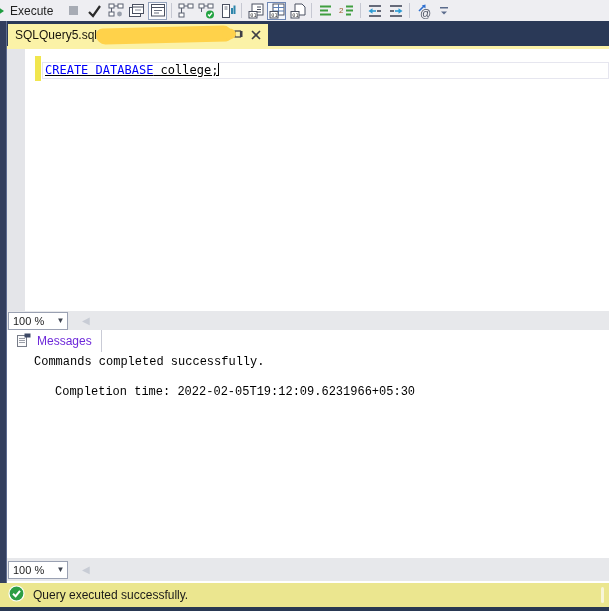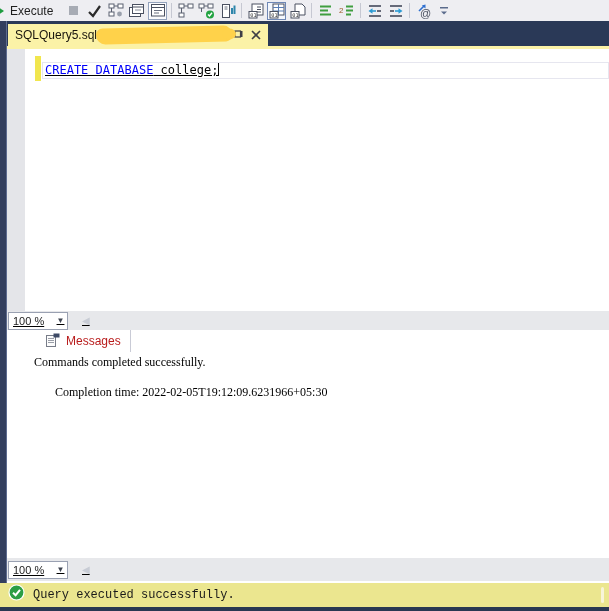--- a/index.html
+++ b/index.html
@@ -37,41 +37,41 @@
   .gutter{position:absolute;left:7px;top:49px;width:18px;height:262px;background:#E4E5E9;}
   .trackbar{position:absolute;left:35px;top:56px;width:6px;height:25px;background:#F1E64E;}
   .curline{position:absolute;left:42px;top:62px;right:0;height:17px;border:1px solid #E6E6EF;
            box-sizing:border-box;background:#fff;}
   .codeline{position:absolute;left:45px;top:63px;font-family:"DejaVu Sans Mono",monospace;
             font-size:12px;line-height:15px;white-space:pre;color:#000;text-decoration:underline;}
   .kw{color:#0000FA;}
   .caret{display:inline-block;width:1px;height:13px;background:#000;vertical-align:-2px;}
 
   
-  .zoomrow{position:absolute;left:6px;right:0;background:#E7E8EB;display:flex;align-items:center;text-decoration:underline;}
+  .zoomrow{position:absolute;left:6px;right:0;background:#E7E8EB;display:flex;align-items:center;}
   #zoomrow1{top:311px;height:19px;}
   #zoomrow2{top:558px;height:23px;}
   .combo{width:58px;height:16px;background:#fff;border:1px solid #9AA1B2;display:flex;
          align-items:center;font-size:11px;color:#1B1B1B;margin-left:2px;}
   .combo .val{flex:1;padding-left:4px;}
   .combo .arr{width:13px;color:#3F4450;font-size:8px;text-align:center;}
   .scroll-left{color:#C8CCD5;font-size:10px;margin-left:14px;}
 
   
   .msgpane{position:absolute;left:6px;top:330px;right:0;height:228px;background:#fff;}
   .msgtab{position:absolute;left:8px;top:330px;height:22px;display:flex;align-items:center;
           padding:0 9px;background:#fff;border-right:1px solid #C9CBD6;font-size:12px;
-          color:#b91c1c;gap:6px;z-index:6;margin-left:29px;}
-  .msgline{position:absolute;left:34px;font-family:Liberation Serif, serif;font-size:12px;
+          color:#6d28d9;gap:6px;z-index:6;}
+  .msgline{position:absolute;left:34px;font-family:Liberation Mono, monospace;font-size:12px;
            color:#000;white-space:pre;}
   #msgline1{top:355px;} #msgline2{top:385px;margin-left:21px;}
 
   
   .statusbar{position:absolute;left:0;top:583px;width:609px;height:24px;background:#EBE68F;
-             display:flex;align-items:center;padding-left:8px;box-sizing:border-box;gap:8px;font-family:Liberation Mono, monospace;}
+             display:flex;align-items:center;padding-left:8px;box-sizing:border-box;gap:8px;}
   .statustext{font-size:12px;color:#1A1A1A;}
   .grip{position:absolute;right:5px;top:4px;width:3px;height:16px;background:#F8F5D8;border-radius:2px;}
   .bottombar{position:absolute;left:0;top:607px;width:609px;height:4px;background:#293852;}
 </style>
 </head>
 <body>
 
 <div class="toolbar">
   <span class="play-sliver"></span>
   <span class="exec-label">Execute</span>

